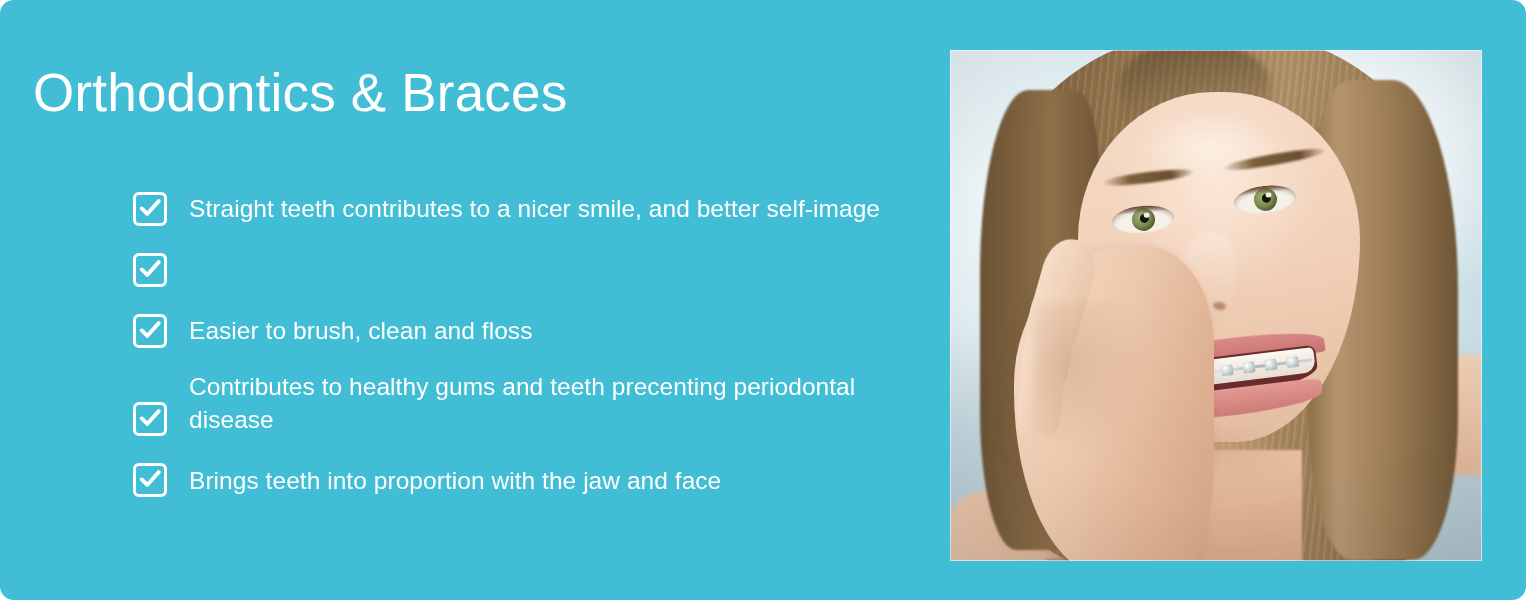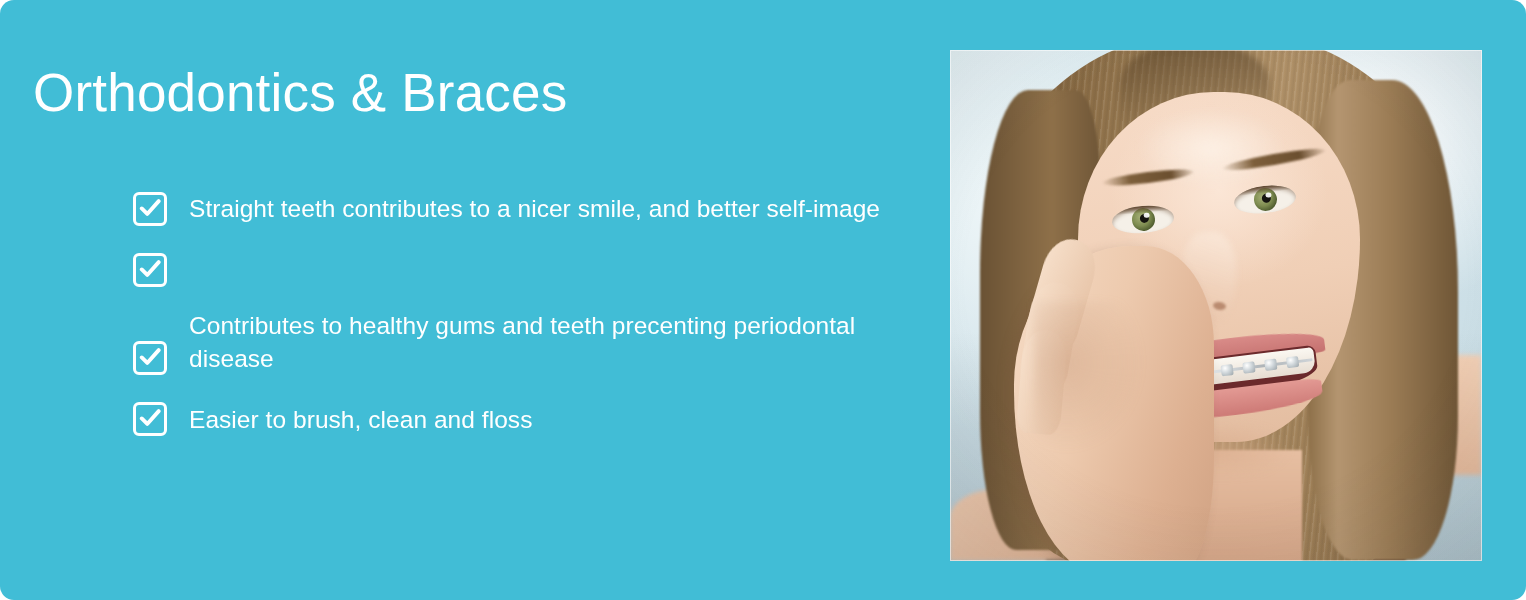--- a/index.html
+++ b/index.html
@@ -432,32 +432,40 @@
           </svg>
         </span>
       </li>
 
       <li class="benefit-item">
         <span class="checkbox-icon">
           <svg viewBox="0 0 24 24" aria-hidden="true">
             <path d="M3 12.5 L9 18.5 L21.5 4.5" fill="none" stroke="#ffffff" stroke-width="4.2" stroke-linecap="round" stroke-linejoin="round"></path>
           </svg>
         </span>
-        <span class="benefit-text">Contributes to healthy gums and teeth precenting periodontal disease</span>
+        <span class="benefit-text">Easier to brush, clean and floss</span>
       </li>
 
       <li class="benefit-item">
         <span class="checkbox-icon">
           <svg viewBox="0 0 24 24" aria-hidden="true">
             <path d="M3 12.5 L9 18.5 L21.5 4.5" fill="none" stroke="#ffffff" stroke-width="4.2" stroke-linecap="round" stroke-linejoin="round"></path>
           </svg>
         </span>
-        <span class="benefit-text">Easier to brush, clean and floss</span>
+        <span class="benefit-text">Contributes to healthy gums and teeth precenting periodontal disease</span>
       </li>
 
+      <li class="benefit-item">
+        <span class="checkbox-icon">
+          <svg viewBox="0 0 24 24" aria-hidden="true">
+            <path d="M3 12.5 L9 18.5 L21.5 4.5" fill="none" stroke="#ffffff" stroke-width="4.2" stroke-linecap="round" stroke-linejoin="round"></path>
+          </svg>
+        </span>
+        <span class="benefit-text">Brings teeth into proportion with the jaw and face</span>
+      </li>
 
     </ul>
   </div>
 
   <div class="photo-frame">
     <div class="photo">
       <div class="bg-wall"></div>
       <div class="bg-wall-shadow"></div>
 
       <div class="shirt"></div>

